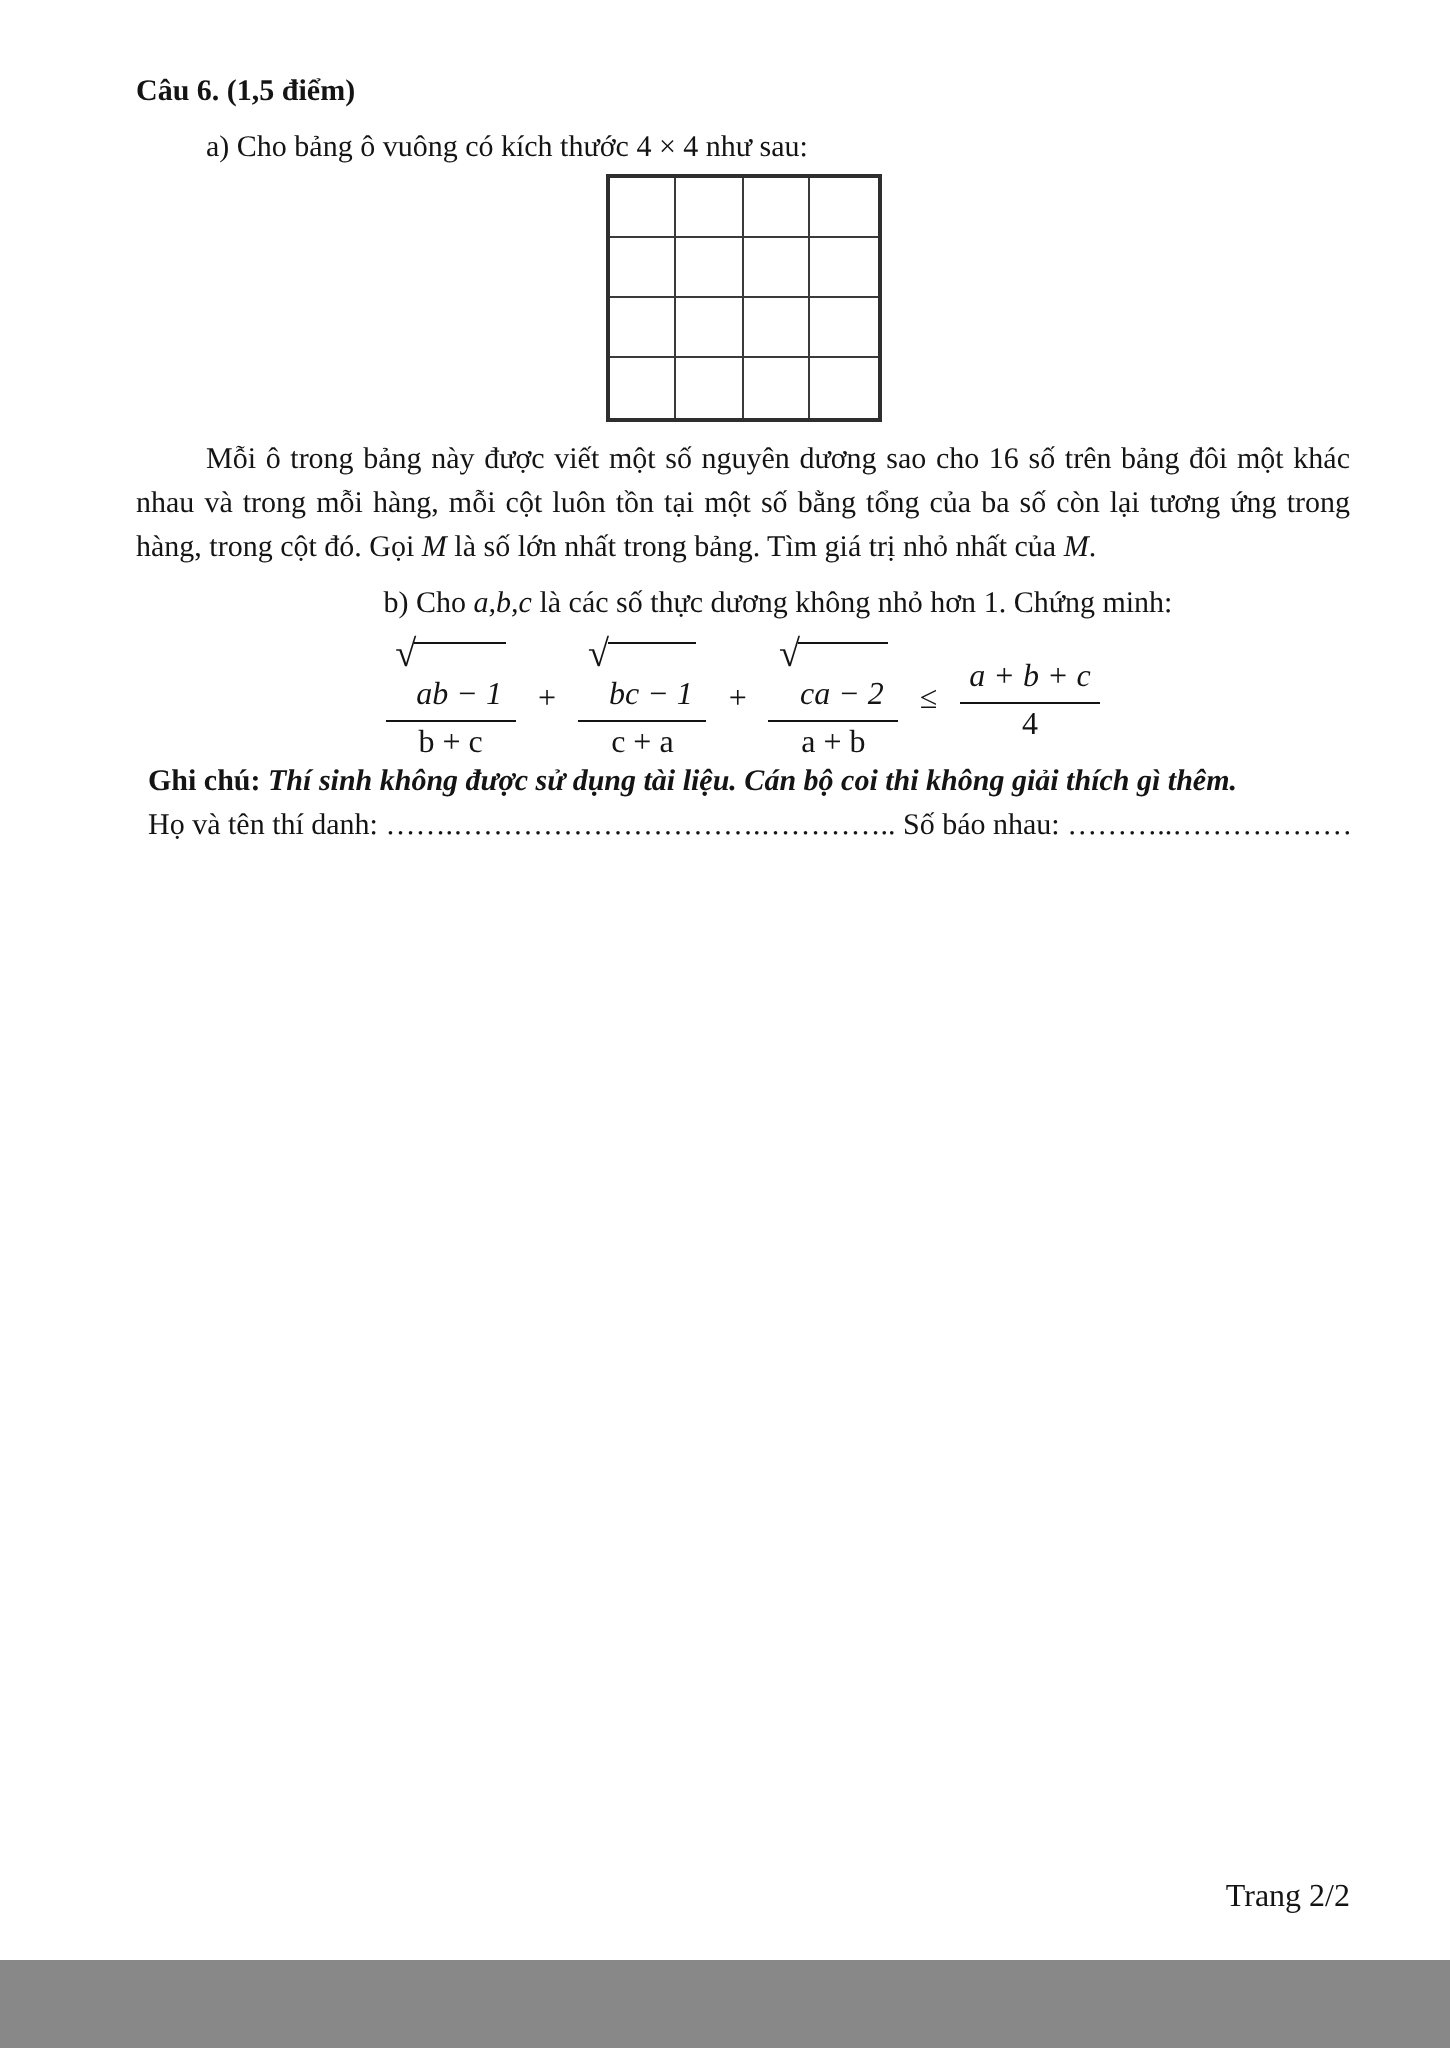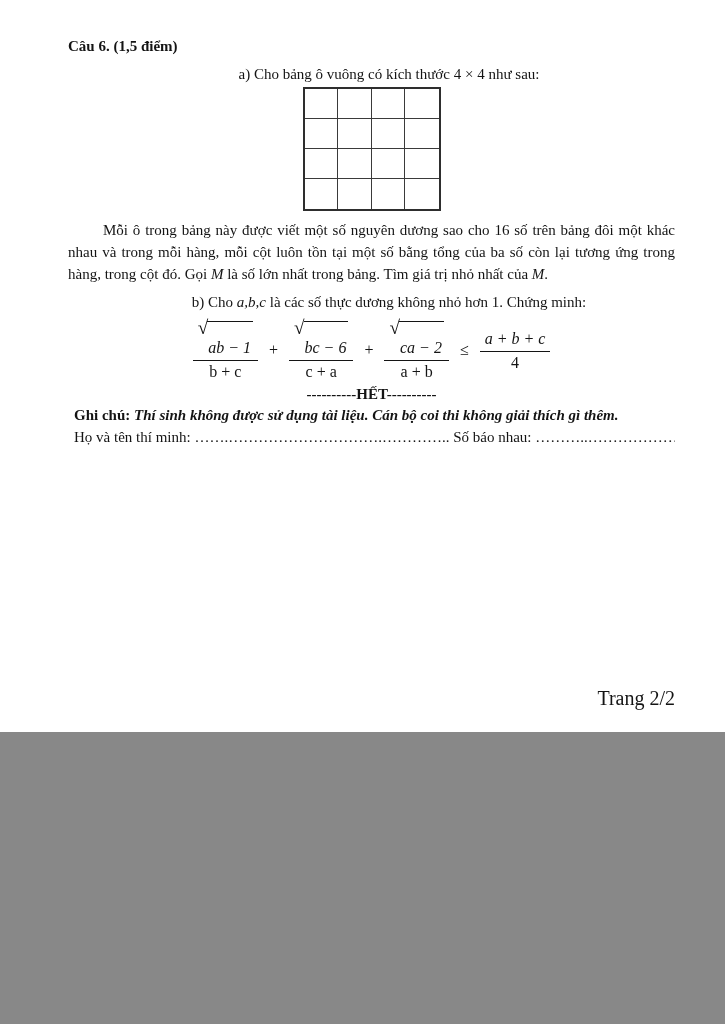--- a/index.html
+++ b/index.html
@@ -1,37 +1,36 @@
 <!DOCTYPE html>
 <html><head>
 <meta charset="utf-8">
 <style>
   html, body { margin: 0; padding: 0; background: #888; }
   .page {
     position: relative;
     width: 725px;
-    height: 732px;
+    height: 980px;
     background: #ffffff;
     margin: 0 auto;
     font-family: "Liberation Serif", serif;
     font-size: 15px;
     color: #141414;
     box-sizing: border-box;
     padding: 36px 50px 0 68px;
     overflow: hidden;
   }
   .q-title {
     font-weight: bold;
     line-height: 20px;
   }
   .line-a {
     margin-top: 8px;
     padding-left: 35px;
     line-height: 20px;
-    text-align: center;
   }
   .math-inline { font-family: "Liberation Serif", serif; }
   .math-var { font-style: italic; font-family: "Liberation Serif", serif; }
   .grid {
     width: 134px;
     height: 120px;
     margin: 3px auto 0 auto;
     border: 2px solid #2e2e2e;
     display: grid;
     grid-template-columns: repeat(4, 1fr);
@@ -113,21 +112,21 @@
   .fill-line {
     padding-left: 6px;
     line-height: 22px;
     white-space: nowrap;
     overflow: hidden;
   }
   .page-num {
     position: absolute;
     right: 50px;
     bottom: 22px;
-    font-size: 20px;
+    font-size: 16px;
   }
 </style>
 </head>
 <body>
 
 <div class="page">
 
   <div class="q-title">Câu 6. (1,5 điểm)</div>
 
   <div class="line-a">
@@ -166,45 +165,44 @@
       <span class="num"><span class="sqrt">
             <span class="sqrt-sym">√</span>
             <span class="radicand">ab − 1</span>
           </span></span>
       <span class="den">b + c</span>
     </span>
     <span class="op">+</span>
     <span class="frac">
       <span class="num"><span class="sqrt">
             <span class="sqrt-sym">√</span>
-            <span class="radicand">bc − 6</span>
+            <span class="radicand">bc − 1</span>
           </span></span>
       <span class="den">c + a</span>
     </span>
     <span class="op">+</span>
     <span class="frac">
       <span class="num"><span class="sqrt">
             <span class="sqrt-sym">√</span>
             <span class="radicand">ca − 2</span>
           </span></span>
       <span class="den">a + b</span>
     </span>
     <span class="op">≤</span>
     <span class="frac">
       <span class="num">a + b + c</span>
       <span class="den upright">4</span>
     </span>
   </div>
 
-  <div class="het">----------HẾT----------</div>
 
   <div class="note">
     <span class="note-label">Ghi chú: </span><span class="note-text">Thí sinh không được sử dụng tài liệu. Cán bộ coi thi không giải thích gì thêm.</span>
   </div>
 
   <div class="fill-line">
-    <span>Họ và tên thí minh: </span><span>…….………………………….…………..</span><span> Số báo nhau: </span><span>………..……………….……</span>
+    <span>Họ và tên thí danh: </span><span>…….………………………….…………..</span><span> Số báo nhau: </span><span>………..……………….……</span>
   </div>
 
 
   <div class="page-num">Trang 2/2</div>
 
 </div>
 
 </body></html>

